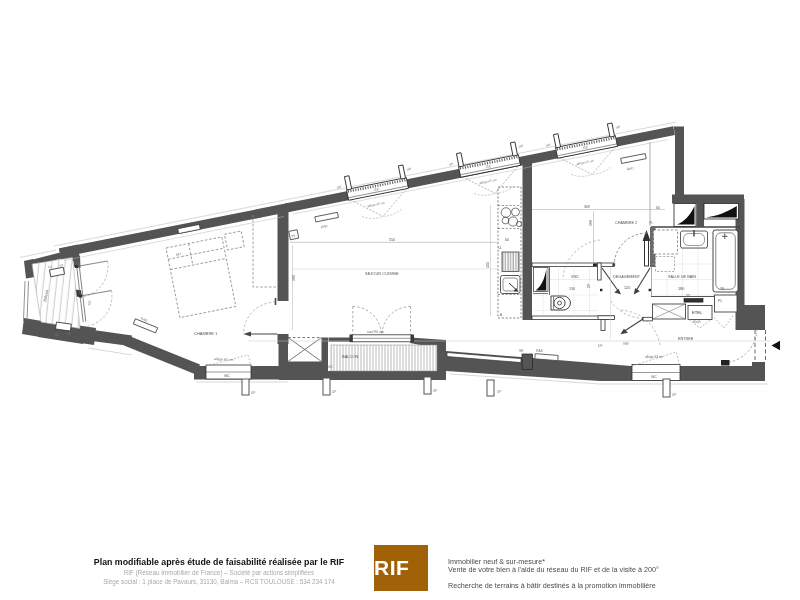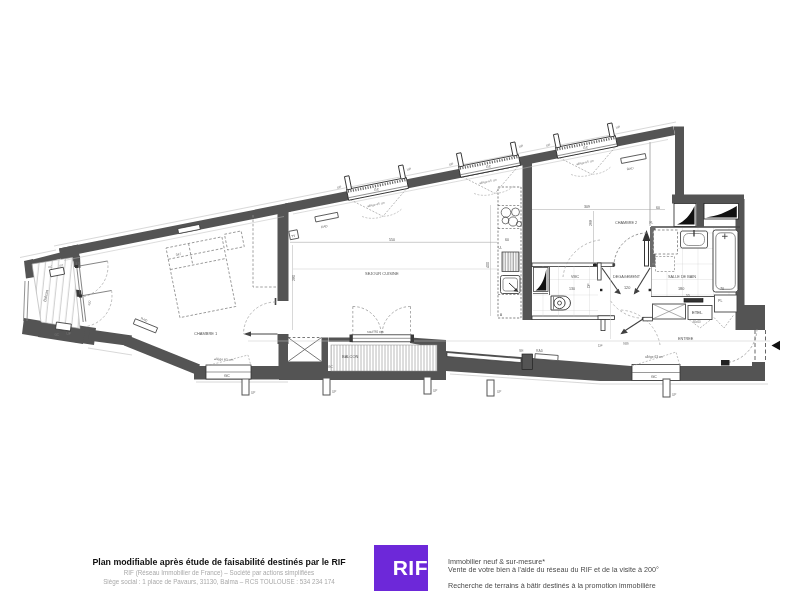--- a/index.html
+++ b/index.html
@@ -1,19 +1,19 @@
 <!DOCTYPE html>
 <html><head>
 <meta charset="utf-8">
 <style>
   html,body{margin:0;padding:0;background:#fff;width:800px;height:600px;overflow:hidden;}
   *{font-family:"Liberation Sans",sans-serif;}
   .ftbold{position:absolute;left:64px;top:557px;width:310px;font-size:8.8px;font-weight:bold;color:#111;text-align:center;letter-spacing:0px;}
   .ftg{position:absolute;left:64px;width:310px;font-size:6.3px;color:#a9a9a9;text-align:center;}
-  .riflogo{position:absolute;left:374px;top:545px;width:54px;height:46px;background:#6d28d9;color:#fff;font-weight:bold;font-size:21px;text-align:right;line-height:46px;letter-spacing:0.5px;}
+  .riflogo{position:absolute;left:374px;top:545px;width:54px;height:46px;background:#a16207;color:#fff;font-weight:bold;font-size:21px;text-align:left;line-height:46px;letter-spacing:0.5px;}
   .rt{position:absolute;left:448px;font-size:7.2px;color:#4a4a4a;text-align:center;}
 </style>
 </head>
 <body>
 <svg width="800" height="600" viewBox="0 0 800 600" xmlns="http://www.w3.org/2000/svg">
 <defs>
   <pattern id="hatchV" width="3" height="6" patternUnits="userSpaceOnUse">
     <rect width="3" height="6" fill="#fff"></rect>
     <line x1="1" y1="0" x2="1" y2="6" stroke="#939393" stroke-width="0.65"></line>
   </pattern>
@@ -482,21 +482,21 @@
   <path d="M558 152.5 L586.5 175 L615 152.5" fill="none" stroke="#888" stroke-width="0.55" stroke-dasharray="2,1.5"></path>
   <path d="M566 171 A28 28 0 0 0 586 175" fill="none" stroke="#999" stroke-width="0.5" stroke-dasharray="2,1.5"></path>
   <path d="M587 175 A28 28 0 0 0 607 171" fill="none" stroke="#999" stroke-width="0.5" stroke-dasharray="2,1.5"></path>
   <text x="573" y="163" font-size="3.2" fill="#777">allège 65 cm</text>
 </g>
 
 </g>
 </svg>
 
 
-<div class="ftbold">Plan modifiable après étude de faisabilité destinés par le RIF</div>
+<div class="ftbold">Plan modifiable après étude de faisabilité réalisée par le RIF</div>
 
 <div class="ftg" style="top:569px;">RIF (Réseau Immobilier de France) – Société par actions simplifiées</div>
 
 <div class="ftg" style="top:578px;">Siège social : 1 place de Pavaurs, 31130, Balma – RCS TOULOUSE : 534 234 174</div>
 
 <div class="riflogo">RIF</div>
 
 <div class="rt" style="top:557px;">Immobilier neuf &amp; sur-mesure*</div>
 
 <div class="rt" style="top:565px;">Vente de votre bien à l'aide du réseau du RIF et de la visite à 200°</div>

